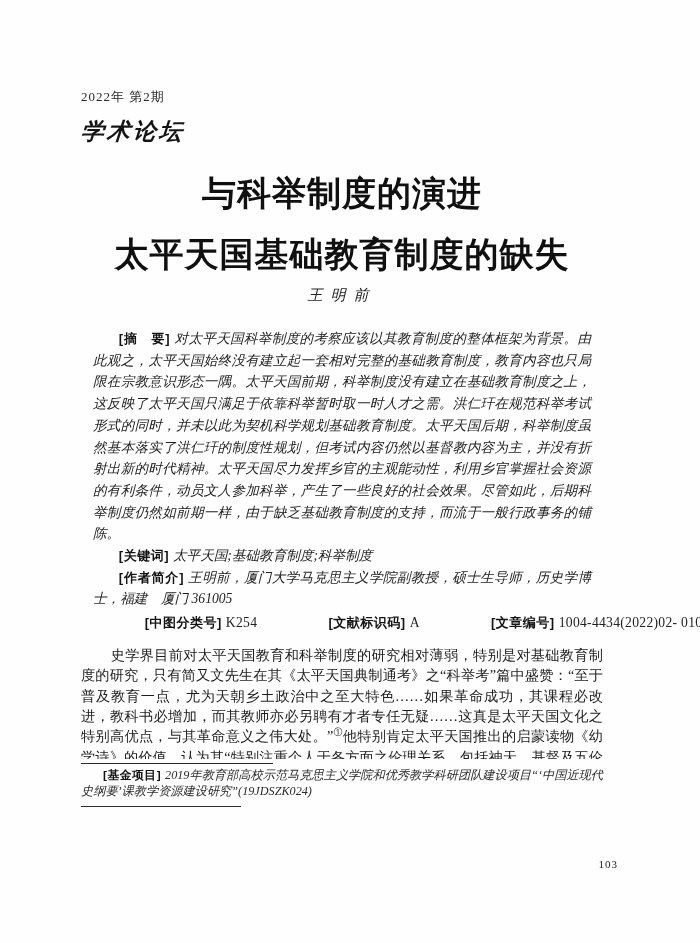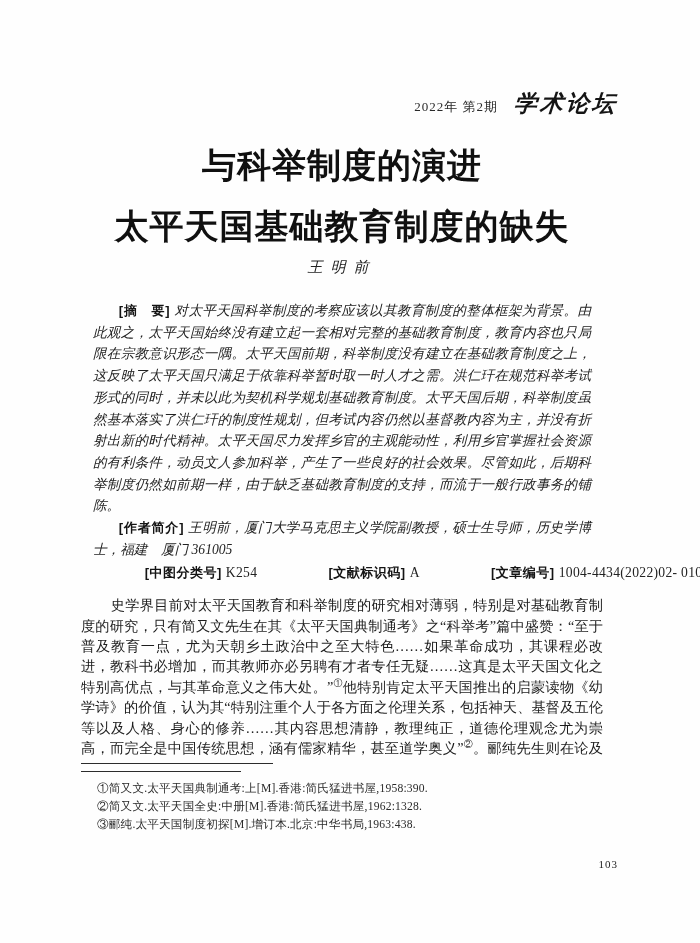--- a/index.html
+++ b/index.html
@@ -10,22 +10,23 @@
     background:#fefefe;
     color:#1f1f1f;
     overflow:hidden;
     font-family:"Liberation Serif","DejaVu Serif",serif;
   }
   .content{position:absolute;left:81px;width:522px;top:0;}
 
   
   .header{
     margin-top:88px;
-    display:flex;justify-content:flex-end;align-items:baseline;gap:16px;
+    display:flex;justify-content:flex-end;align-items:baseline;gap:10px;
     margin-right:-15px;
+    flex-direction:column;
   }
   .issue{font-size:13px;letter-spacing:1px;color:#2a2a2a;}
   .logo{
     font-family:"DejaVu Serif",serif;
     font-size:23px;font-weight:bold;font-style:italic;
     letter-spacing:3px;color:#141414;
     transform:skewX(-4deg);display:inline-block;
   }
 
   
@@ -103,38 +104,35 @@
     <h1 class="title">
       <div>与科举制度的演进</div>
       <div>太平天国基础教育制度的缺失</div>
     </h1>
 
     <div class="author">王明前</div>
 
     <section class="front">
       <p><span class="label">[摘　要]</span><span class="kai">对太平天国科举制度的考察应该以其教育制度的整体框架为背景。由此观之，太平天国始终没有建立起一套相对完整的基础教育制度，教育内容也只局限在宗教意识形态一隅。太平天国前期，科举制度没有建立在基础教育制度之上，这反映了太平天国只满足于依靠科举暂时取一时人才之需。洪仁玕在规范科举考试形式的同时，并未以此为契机科学规划基础教育制度。太平天国后期，科举制度虽然基本落实了洪仁玕的制度性规划，但考试内容仍然以基督教内容为主，并没有折射出新的时代精神。太平天国尽力发挥乡官的主观能动性，利用乡官掌握社会资源的有利条件，动员文人参加科举，产生了一些良好的社会效果。尽管如此，后期科举制度仍然如前期一样，由于缺乏基础教育制度的支持，而流于一般行政事务的铺陈。</span></p>
 
+      <p><span class="label">[关键词]</span><span class="kai">太平天国;基础教育制度;科举制度</span></p>
 
       <p><span class="label">[作者简介]</span><span class="kai">王明前，厦门大学马克思主义学院副教授，硕士生导师，历史学博士，福建　厦门 361005</span></p>
 
       <p class="meta-line">
         <span class="meta"><span class="label">[中图分类号]</span><span class="val">K254</span></span>
         <span class="meta"><span class="label">[文献标识码]</span><span class="val">A</span></span>
         <span class="meta"><span class="label">[文章编号]</span><span class="val">1004-4434(2022)02- 0103 -14</span></span>
       </p>
     </section>
 
     <p class="body-text"><span>史学界目前对太平天国教育和科举制度的研究相对薄弱，特别是对基础教育制度的研究，只有简又文先生在其《太平天国典制通考》之“科举考”篇中盛赞：“至于普及教育一点，尤为天朝乡土政治中之至大特色……如果革命成功，其课程必改进，教科书必增加，而其教师亦必另聘有才者专任无疑……这真是太平天国文化之特别高优点，与其革命意义之伟大处。”</span><sup>①</sup><span>他特别肯定太平天国推出的启蒙读物《幼学诗》的价值，认为其“特别注重个人于各方面之伦理关系，包括神天、基督及五伦等以及人格、身心的修养……其内容思想清静，教理纯正，道德伦理观念尤为崇高，而完全是中国传统思想，涵有儒家精华，甚至道学奥义”</span><sup>②</sup><span>。郦纯先生则在论及《天朝田亩制度》时指出，“(太平天国)社会基本上还是一个小农经济社会，客观上不具备全体童子都得受一定限度教育的条件”</span><sup>③</sup><span>，因此，“《天朝田亩制度》所规定的教育制度只是一种理想，如同土地纲领一样，事实上并未实行。不过，这种理想如果实行，不管太平天国在制订时的主观意图如何，客观上必然发生一定限度内普及教育并给女子打开</span></p>
   </div>
 
   <div class="footer">
     <div class="rule fund-rule"></div>
+    <p class="fund"><span class="label">[基金项目]</span><span class="kai">2019年教育部高校示范马克思主义学院和优秀教学科研团队建设项目“‘中国近现代史纲要’课教学资源建设研究”(19JDSZK024)</span></p>
 
     <div class="rule fn-rule"></div>
-    <div class="footnotes">
-      <p>①简又文.太平天国典制通考:上[M].香港:简氏猛进书屋,1958:390.</p>
-      <p>②简又文.太平天国全史:中册[M].香港:简氏猛进书屋,1962:1328.</p>
-      <p>③郦纯.太平天国制度初探[M].增订本.北京:中华书局,1963:438.</p>
-    </div>
 
     <div class="page-num">103</div>
   </div>
 </div>
 
 </body></html>

